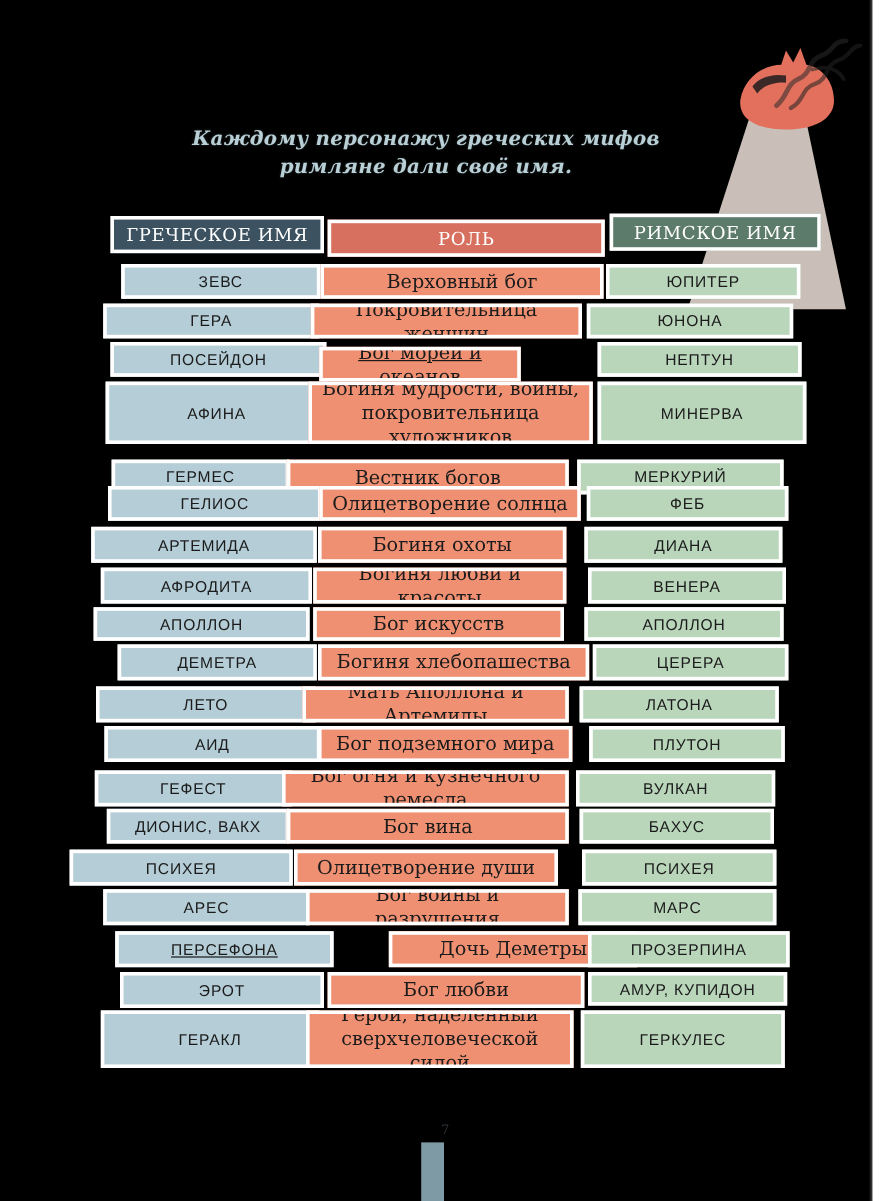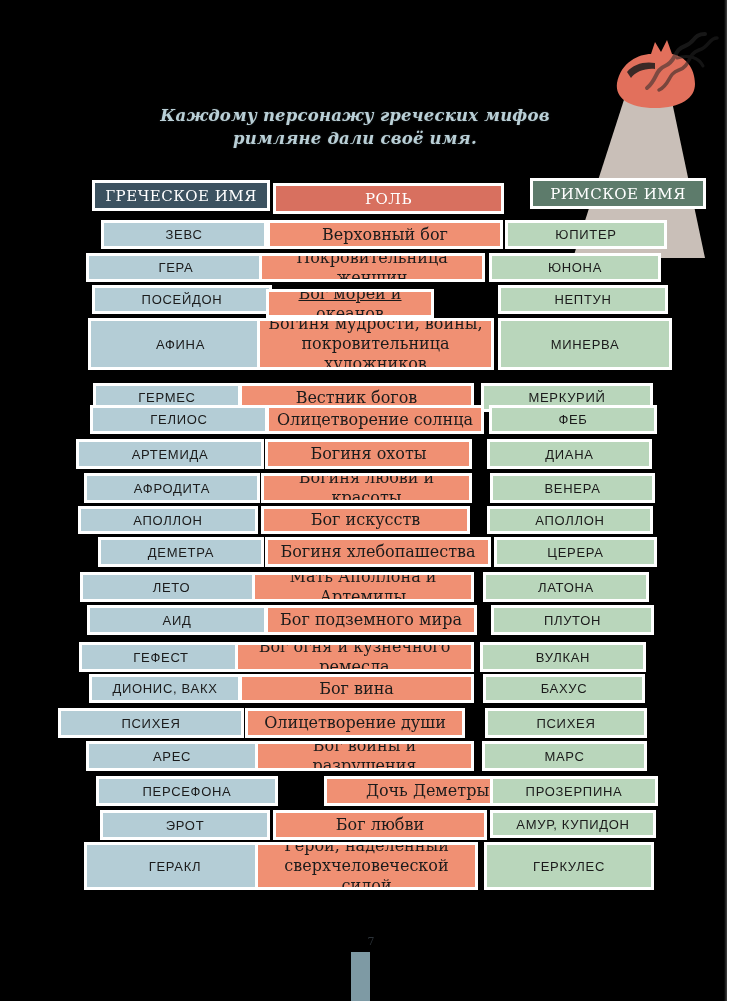--- a/index.html
+++ b/index.html
@@ -115,21 +115,20 @@
     font-family: "DejaVu Serif", serif;
     font-size: 15px;
     letter-spacing: .5px;
   }
   .hdr-roman {
     background: #5d7b6b;
     color: #ffffff;
     font-family: "DejaVu Serif", serif;
     font-size: 15px;
     letter-spacing: .5px;
-    margin-left: 22px;
   }
 
   
   .c-greek {
     background: #b4cdd6;
     color: #1b1b1b;
     font-family: "Liberation Sans", sans-serif;
     font-size: 13px;
     letter-spacing: .7px;
   }
@@ -277,21 +276,21 @@
         <div class="cell c-greek" style="left: 58px; top: 0px; width: 186px; height: 30px;">ПСИХЕЯ</div>
         <div class="cell c-role" style="left: 245px; top: 0px; width: 220px; height: 30px;">Олицетворение души</div>
         <div class="cell c-roman" style="left: 485px; top: 0px; width: 162px; height: 30px;">ПСИХЕЯ</div>
       </div>
       <div class="row" style="position: absolute; left: 0px; top: 561px; height: 30px;">
         <div class="cell c-greek" style="left: 86px; top: 0px; width: 172px; height: 30px;">АРЕС</div>
         <div class="cell c-role" style="left: 255px; top: 0px; width: 219px; height: 30px;">Бог войны и разрушения</div>
         <div class="cell c-roman" style="left: 482px; top: 0px; width: 165px; height: 30px;">МАРС</div>
       </div>
       <div class="row" style="position: absolute; left: 0px; top: 596px; height: 30px;">
-        <div class="cell c-greek" style="left: 96px; top: 0px; width: 182px; height: 30px;">ПЕРСЕФОНА</div>
+        <div class="cell c-greek" style="left: 96px; top: 0px; width: 182px; height: 30px; text-decoration: underline;">ПЕРСЕФОНА</div>
         <div class="cell c-role" style="left: 280px; top: 0px; width: 207px; height: 30px; margin-left: 44px;">Дочь Деметры</div>
         <div class="cell c-roman" style="left: 490px; top: 0px; width: 168px; height: 30px;">ПРОЗЕРПИНА</div>
       </div>
       <div class="row" style="position: absolute; left: 0px; top: 630px; height: 30px;">
         <div class="cell c-greek" style="left: 100px; top: 0px; width: 170px; height: 30px;">ЭРОТ</div>
         <div class="cell c-role" style="left: 273px; top: 0px; width: 214px; height: 30px;">Бог любви</div>
         <div class="cell c-roman" style="left: 490px; top: 0px; width: 166px; height: 28px;">АМУР, КУПИДОН</div>
       </div>
       <div class="row" style="position: absolute; left: 0px; top: 662px; height: 36px;">
         <div class="cell c-greek" style="left: 84px; top: 0px; width: 182px; height: 48px;">ГЕРАКЛ</div>

